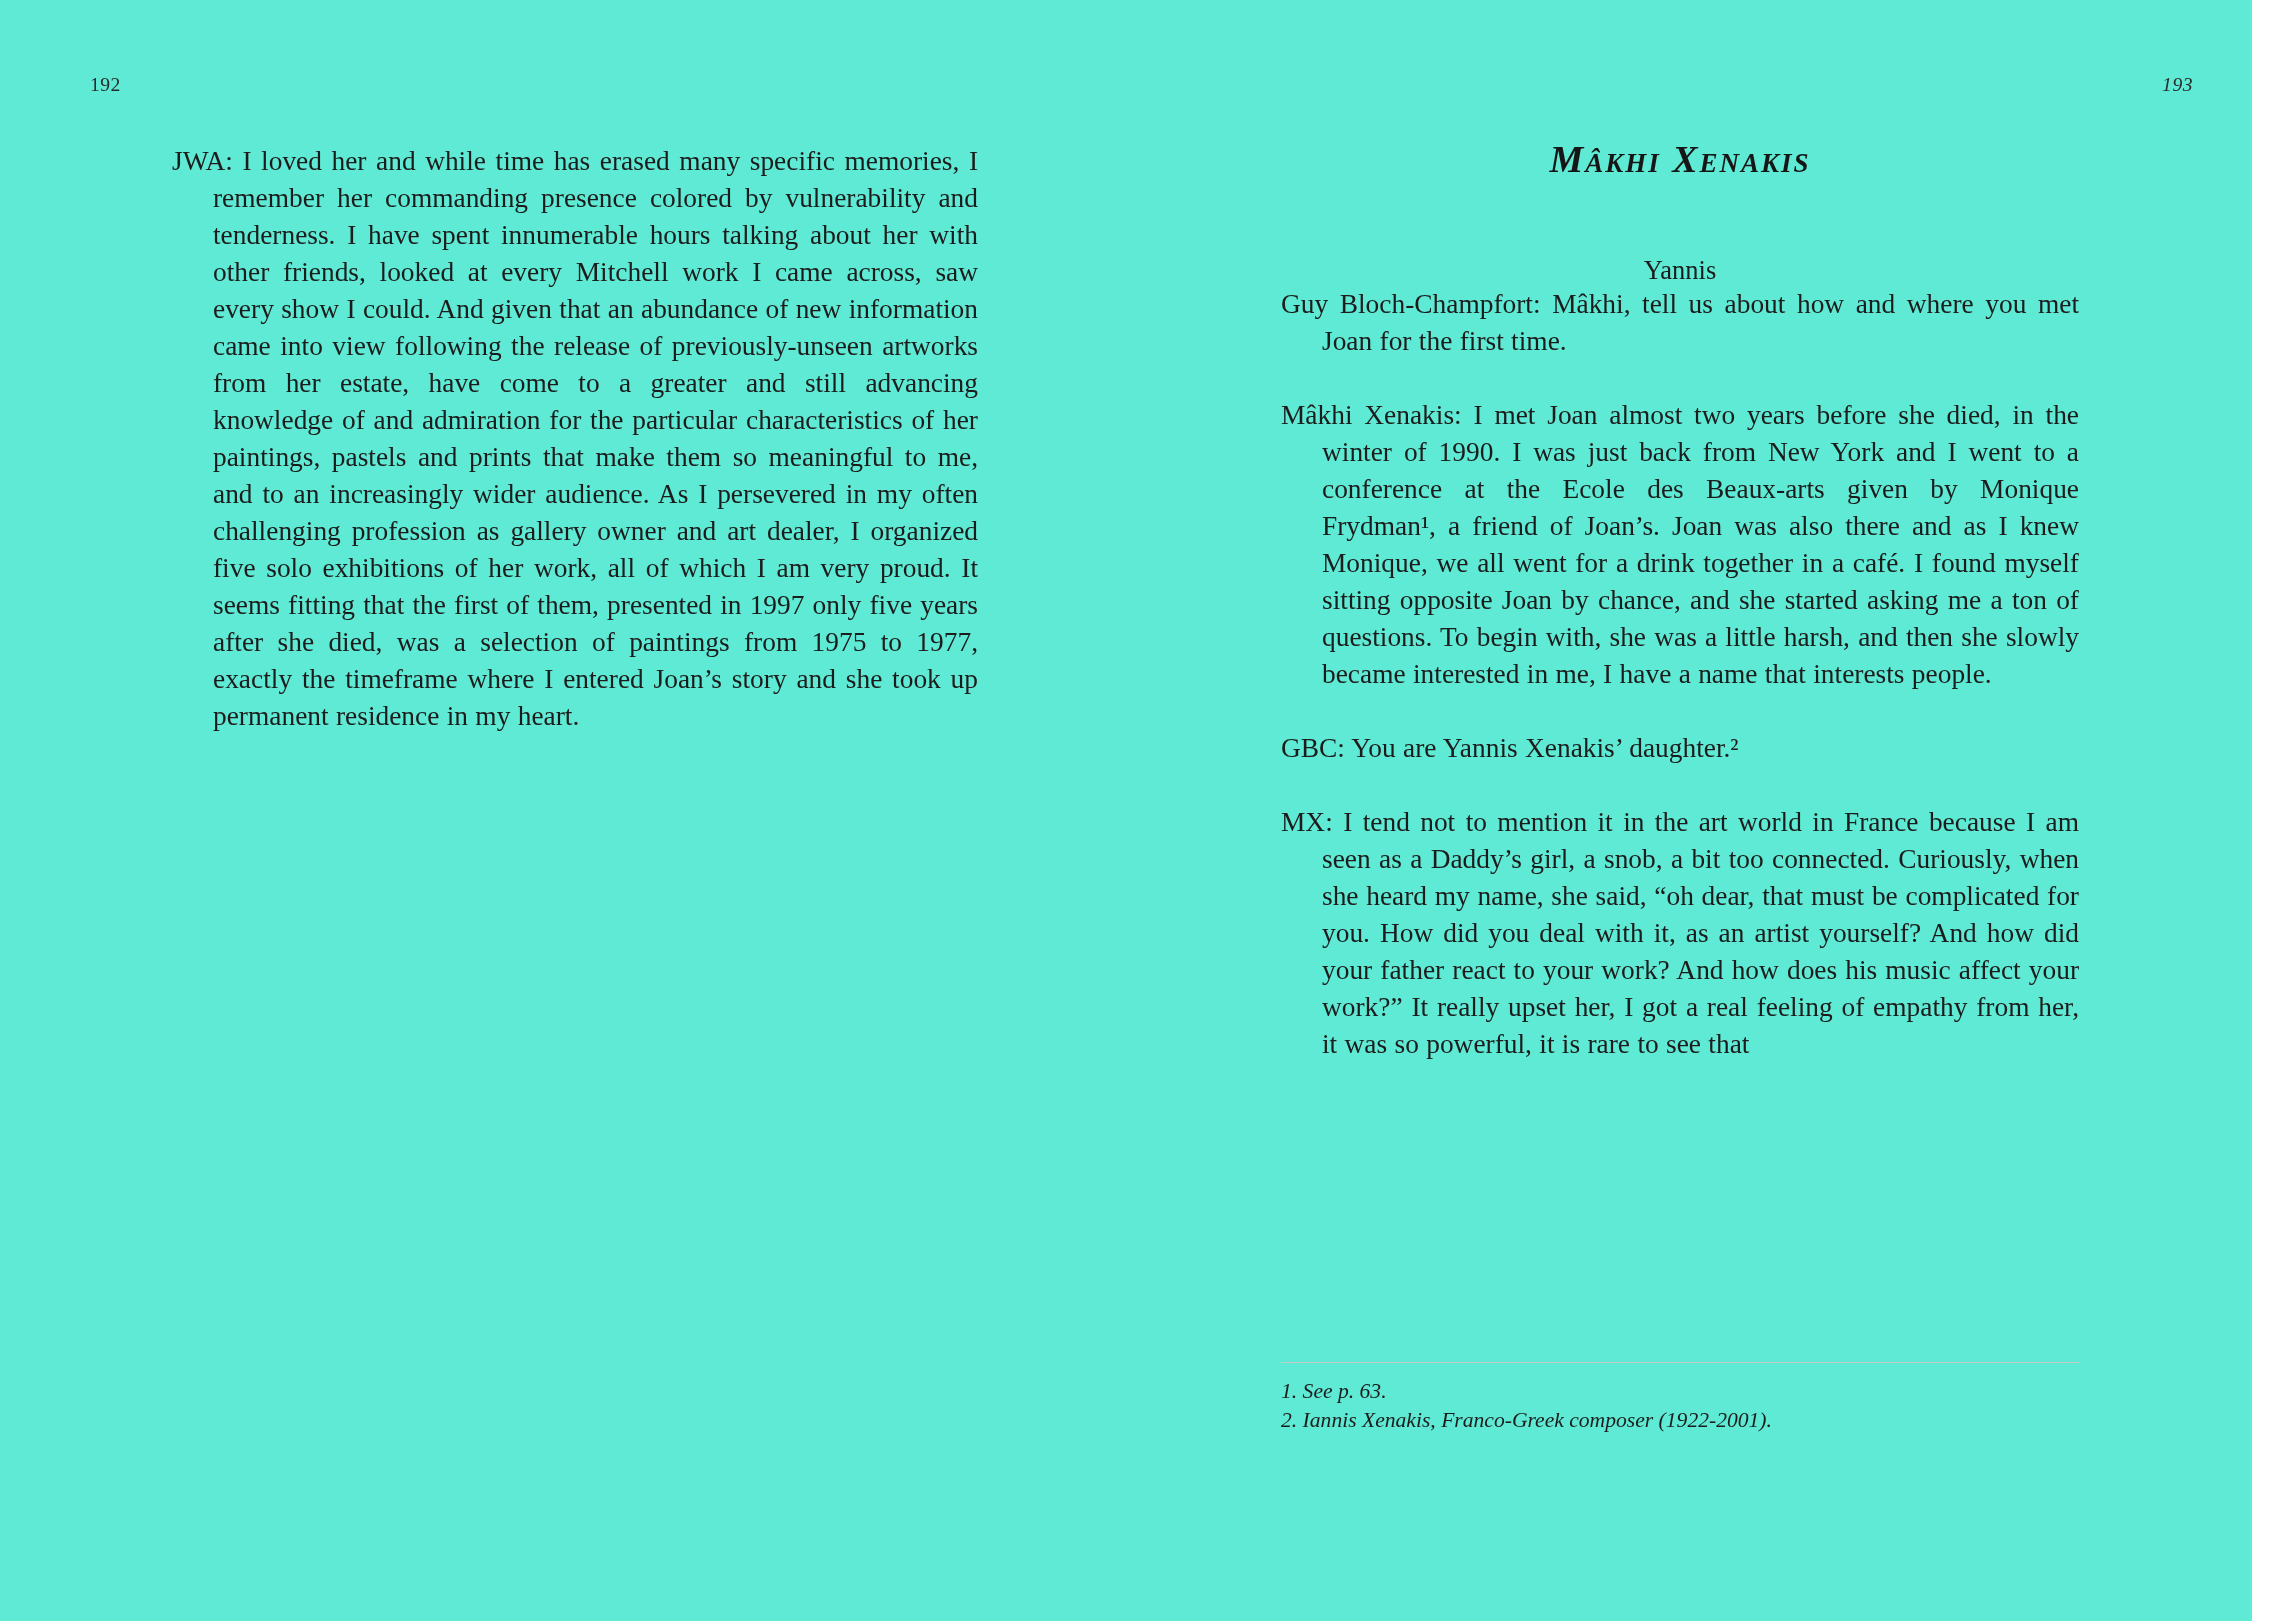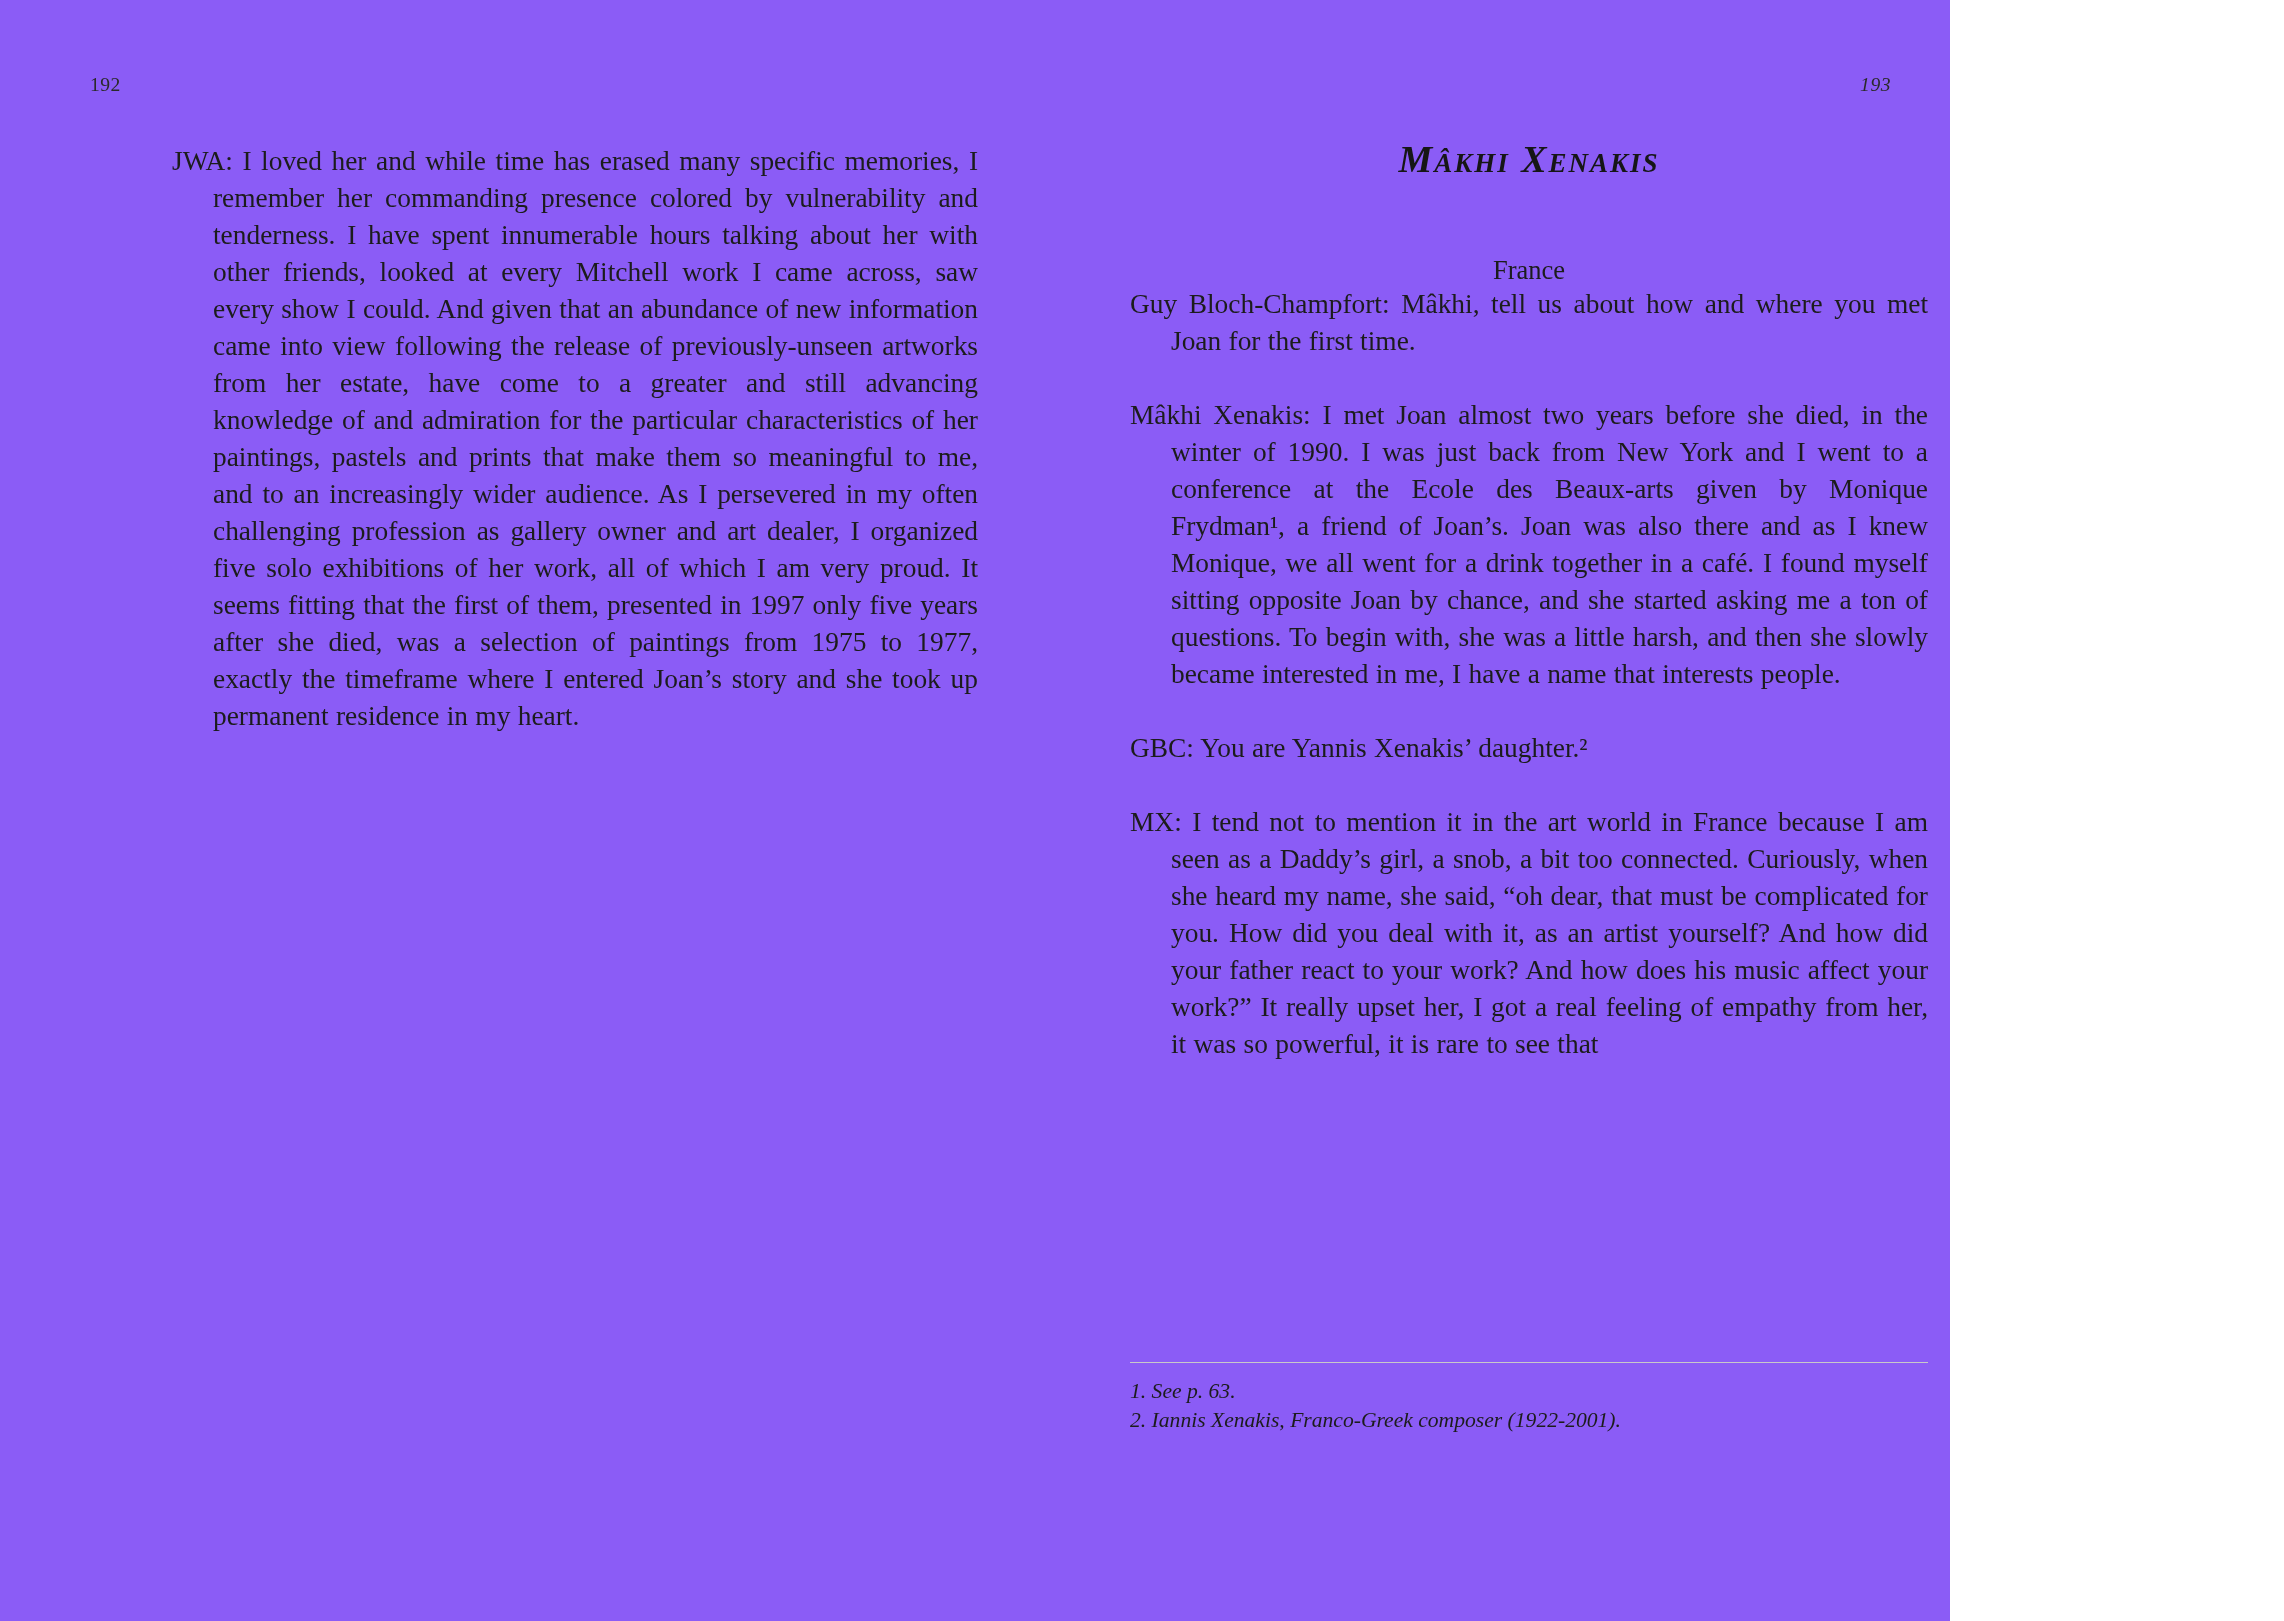--- a/index.html
+++ b/index.html
@@ -6,24 +6,24 @@
   html, body { margin: 0; padding: 0; }
   body {
     width: 2285px;
     height: 1621px;
     background: #ffffff;
     font-family: "Liberation Serif", "DejaVu Serif", serif;
     color: #1c1c1c;
   }
   .spread {
     position: relative;
-    width: 1950px;
+    width: 2252px;
     height: 1621px;
     display: flex;
-    background: #8b5cf6;
+    background: #5eead4;
     align-items: center;
   }
   .page {
     position: relative;
     flex: 1;
     height: 100%;
   }
   .page-number {
     position: absolute;
     top: 74px;
@@ -103,21 +103,21 @@
     <div class="text-block">
       <p class="para">JWA: I loved her and while time has erased many specific memories, I remember her commanding presence colored by vulnerability and tenderness. I have spent innumerable hours talking about her with other friends, looked at every Mitchell work I came across, saw every show I could. And given that an abundance of new information came into view following the release of previously-unseen artworks from her estate, have come to a greater and still advancing knowledge of and admiration for the particular characteristics of her paintings, pastels and prints that make them so meaningful to me, and to an increasingly wider audience. As I persevered in my often challenging profession as gallery owner and art dealer, I organized five solo exhibitions of her work, all of which I am very proud. It seems fitting that the first of them, presented in 1997 only five years after she died, was a selection of paintings from 1975 to 1977, exactly the timeframe where I entered Joan’s story and she took up permanent residence in my heart.</p>
     </div>
   </div>
 
   <div class="page right">
     <div class="page-number">193</div>
 
     <div class="content">
       <h1 class="chapter-title">Mâkhi Xenakis</h1>
-      <div class="chapter-subtitle">France</div>
+      <div class="chapter-subtitle">Yannis</div>
 
       <p class="para body-start">Guy Bloch-Champfort: Mâkhi, tell us about how and where you met Joan for the first time.</p>
       <p class="para">Mâkhi Xenakis: I met Joan almost two years before she died, in the winter of 1990. I was just back from New York and I went to a conference at the Ecole des Beaux-arts given by Monique Frydman¹, a friend of Joan’s. Joan was also there and as I knew Monique, we all went for a drink together in a café. I found myself sitting opposite Joan by chance, and she started asking me a ton of questions. To begin with, she was a little harsh, and then she slowly became interested in me, I have a name that interests people.</p>
       <p class="para">GBC: You are Yannis Xenakis’ daughter.²</p>
       <p class="para">MX: I tend not to mention it in the art world in France because I am seen as a Daddy’s girl, a snob, a bit too connected. Curiously, when she heard my name, she said, “oh dear, that must be complicated for you. How did you deal with it, as an artist yourself? And how did your father react to your work? And how does his music affect your work?” It really upset her, I got a real feeling of empathy from her, it was so powerful, it is rare to see that</p>
     </div>
 
     <div class="footnotes">
       <hr class="footnote-rule">
       <div class="footnote">1. See p. 63.</div>

